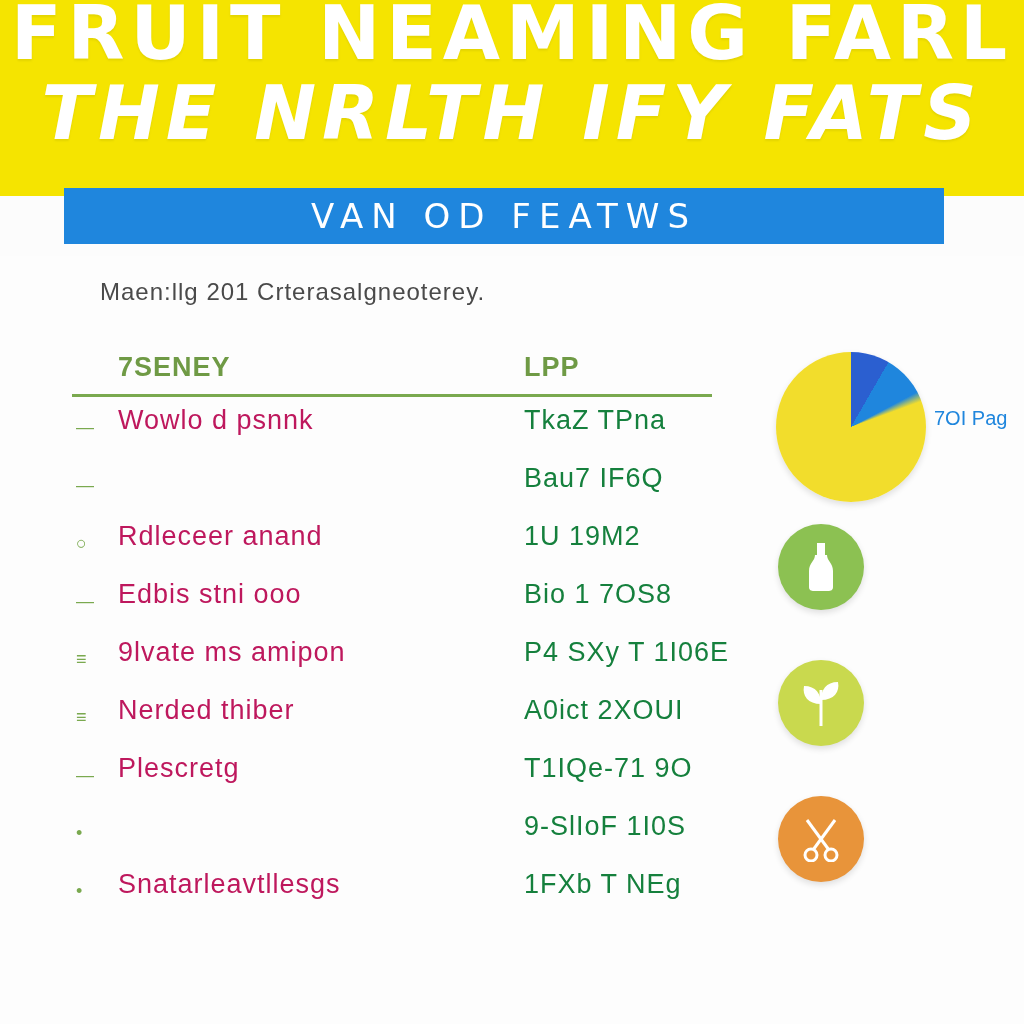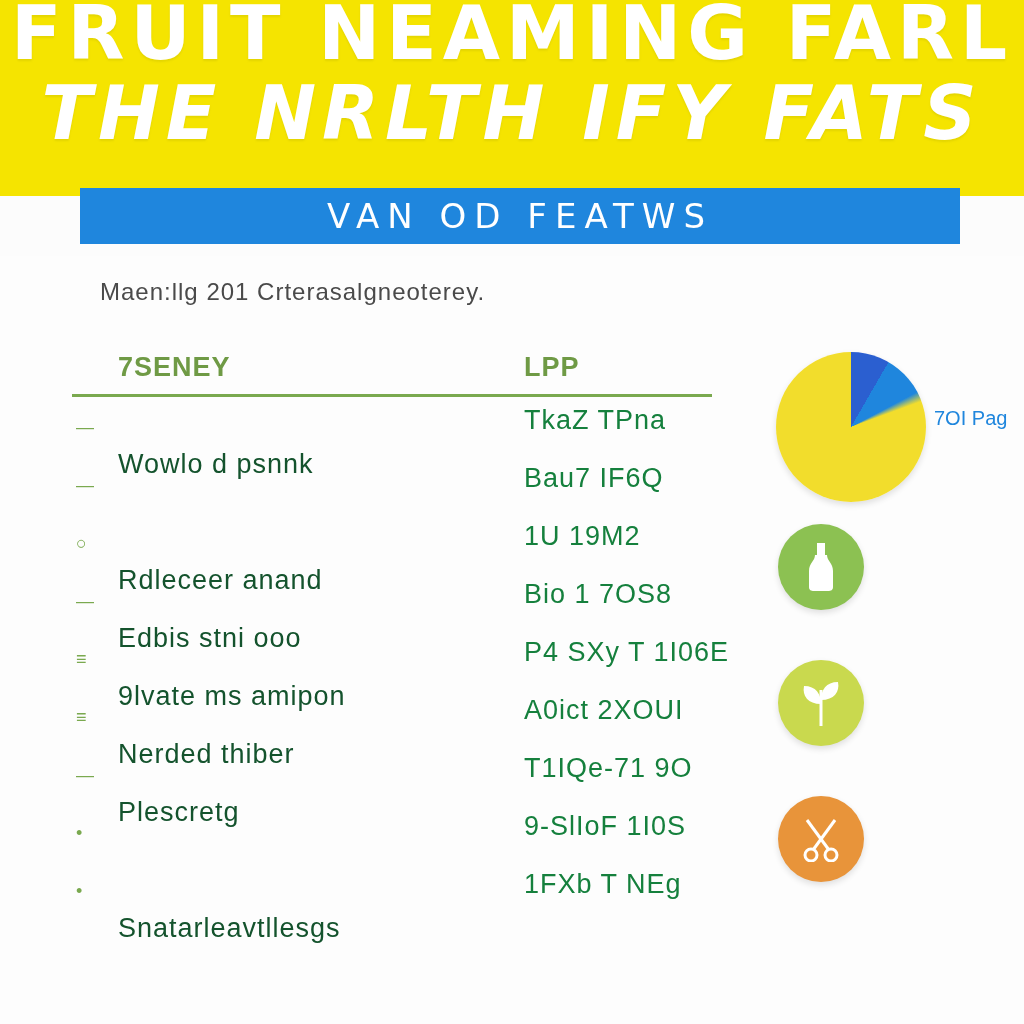--- a/index.html
+++ b/index.html
@@ -60,21 +60,20 @@
   .subtitle-bar {
     position: absolute;
     left: 64px;
     top: 188px;
     width: 880px;
     height: 56px;
     background: #1f86dd;
     display: flex;
     align-items: center;
     justify-content: center;
-    margin-left: 16px;
   }
   .subtitle-text {
     color: #ffffff;
     font-size: 34px;
     letter-spacing: 8px;
     font-family: "DejaVu Sans", sans-serif;
     white-space: nowrap;
   }
 
   
@@ -138,24 +137,23 @@
     width: 26px;
     font-size: 18px;
     color: #7aa94f;
     text-align: left;
   }
   .row-name {
     position: absolute;
     left: 46px;
     top: 8px;
     font-size: 27px;
-    color: #14532d;
-    letter-spacing: 1px;
-    white-space: nowrap;
-    margin-top: 44px;
+    color: #be185d;
+    letter-spacing: 1px;
+    white-space: nowrap;
   }
   .row-value {
     position: absolute;
     left: 452px;
     top: 8px;
     font-size: 27px;
     color: #15803d;
     letter-spacing: 1px;
     white-space: nowrap;
   }

